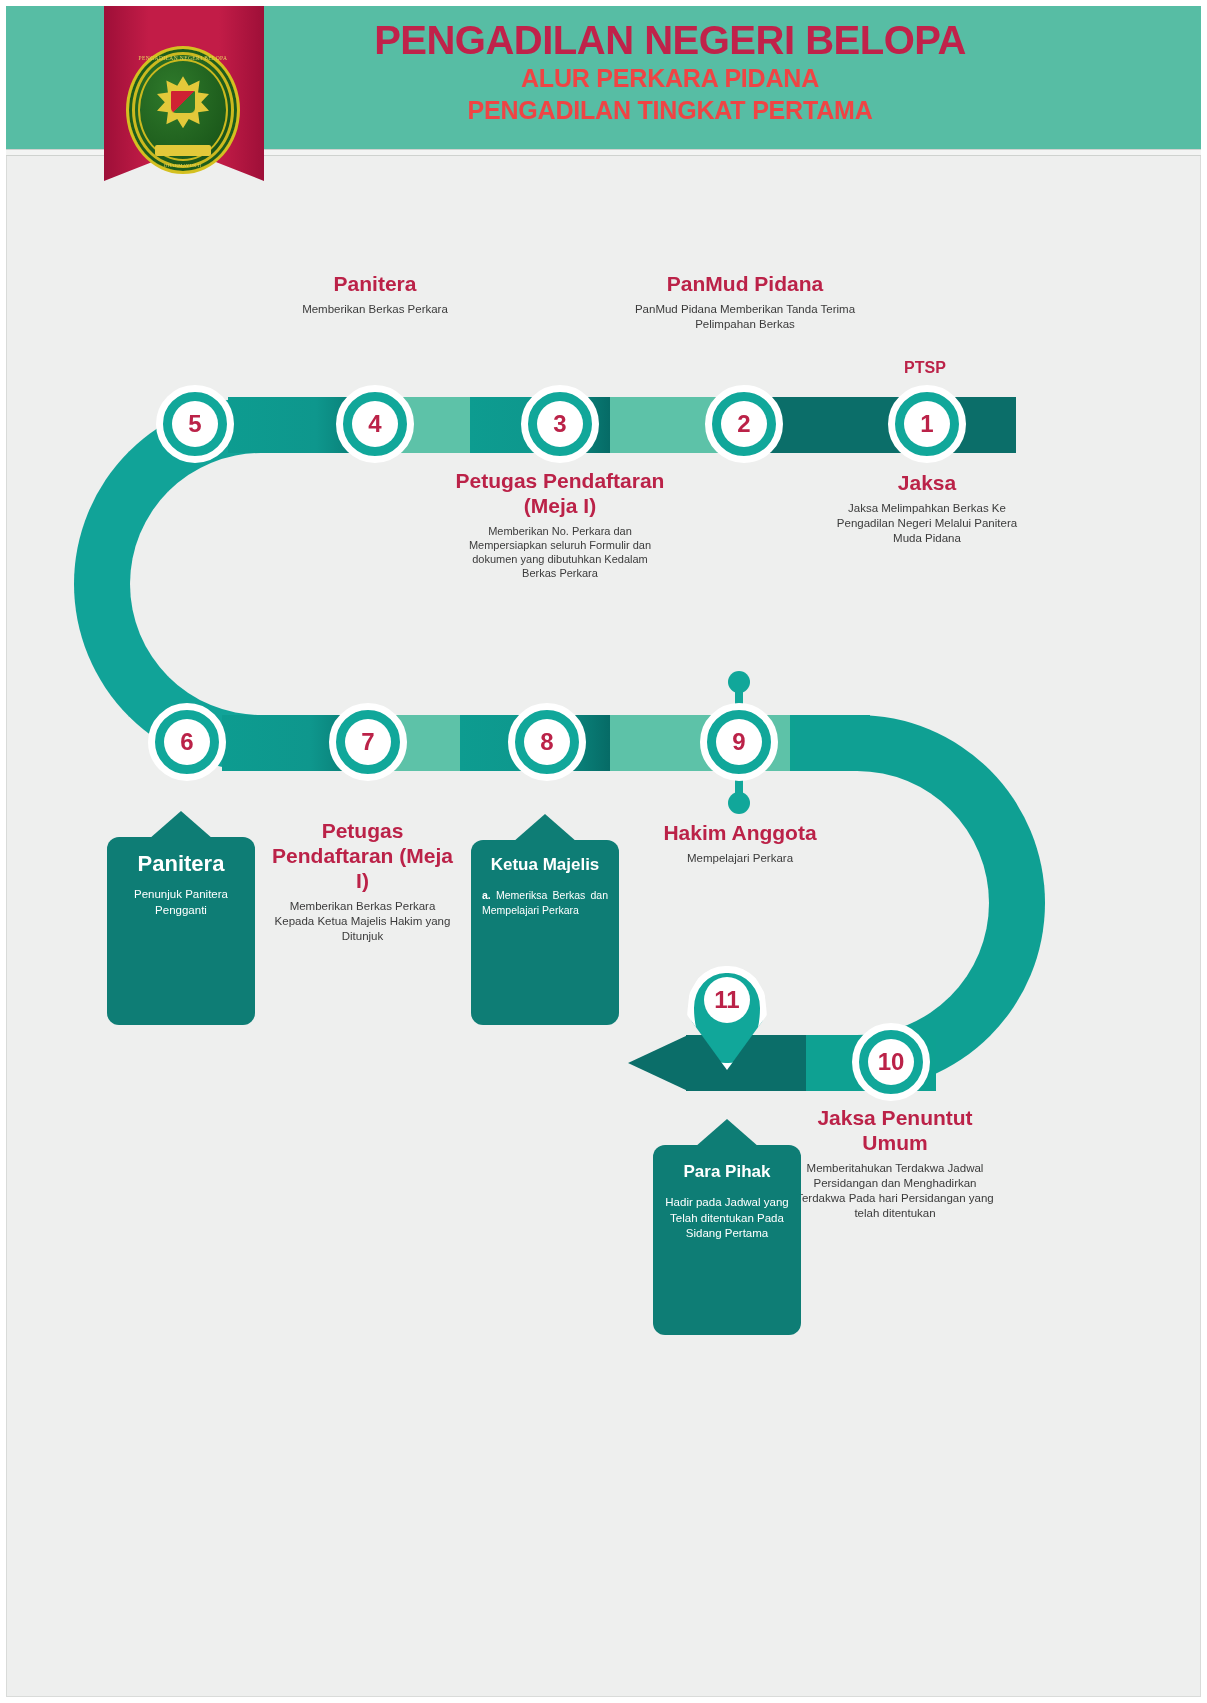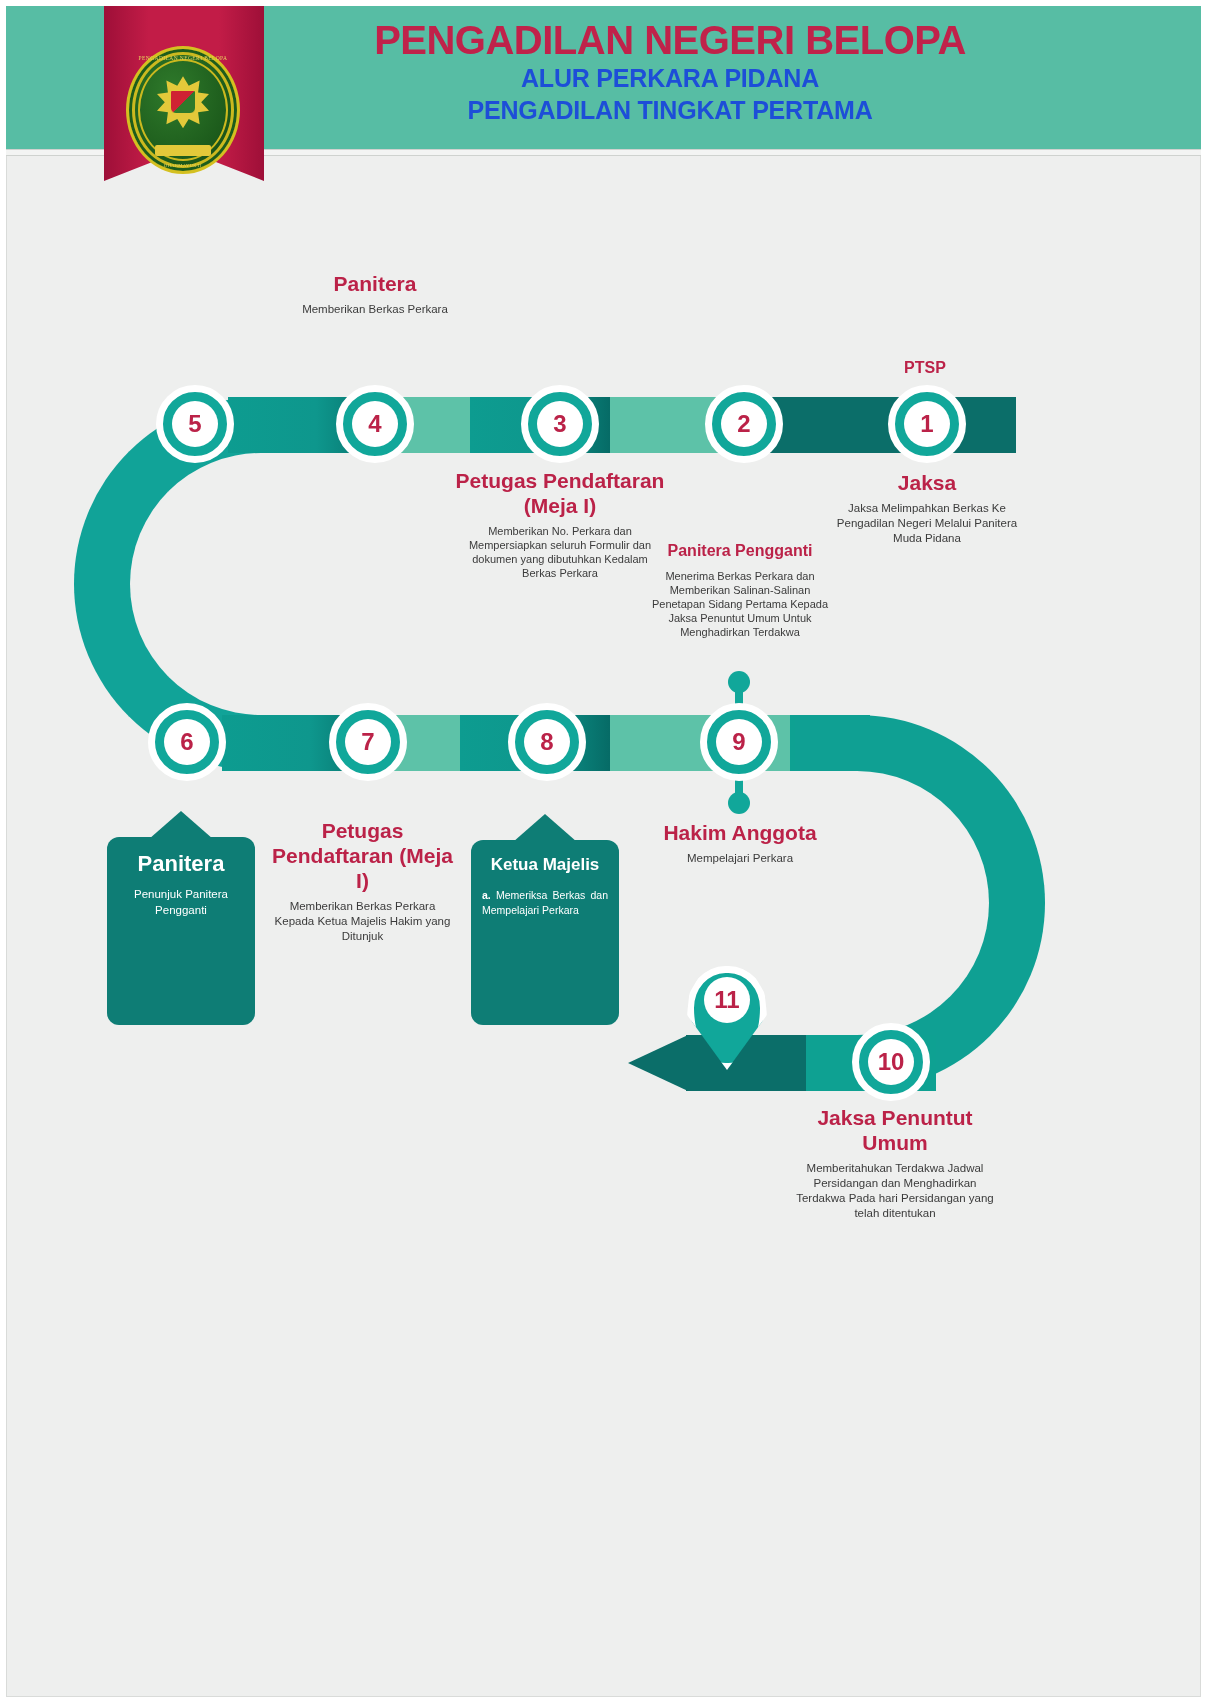--- a/index.html
+++ b/index.html
@@ -52,21 +52,21 @@
     font-size: 40px;
     font-weight: bold;
     color: #c0224a;
     letter-spacing: -0.5px;
     line-height: 44px;
     font-family: "Liberation Sans", sans-serif;
   }
   .title-sub1, .title-sub2 {
     font-size: 25px;
     font-weight: bold;
-    color: #1d4ed8;
+    color: #ef4444;
     line-height: 32px;
     letter-spacing: -0.2px;
   }
 
   
   .banner {
     position: absolute;
     left: 104px; top: 6px;
     width: 160px; height: 175px;
     background: linear-gradient(to right,#9e0f38 0%, #c21c47 28%, #c21c47 72%, #9e0f38 100%);
@@ -404,40 +404,40 @@
 
   <div class="step-node" style="left:852px;top:1023px;">
     <div class="inner">10</div>
   </div>
 
   <div class="lbl" style="left:255px;top:271px;width:240px;">
     <div class="role">Panitera</div>
     <div class="desc">Memberikan Berkas Perkara</div>
   </div>
 
+  <div class="lbl" style="left:620px;top:271px;width:250px;">
+    <div class="role">PanMud Pidana</div>
+    <div class="desc">PanMud Pidana Memberikan Tanda Terima Pelimpahan Berkas</div>
+  </div>
 
   <div class="lbl" style="left:860px;top:355px;width:130px;">
     <div class="role sm">PTSP</div>
   </div>
 
   <div class="lbl" style="left:827px;top:470px;width:200px;">
     <div class="role">Jaksa</div>
     <div class="desc">Jaksa Melimpahkan Berkas Ke Pengadilan Negeri Melalui Panitera Muda Pidana</div>
   </div>
 
 
   <div class="lbl" style="left:455px;top:468px;width:210px;">
     <div class="role">Petugas Pendaftaran (Meja I)</div>
     <div class="desc tiny">Memberikan No. Perkara dan Mempersiapkan seluruh Formulir dan dokumen yang dibutuhkan Kedalam Berkas Perkara</div>
   </div>
 
-  <div class="lbl" style="left:645px;top:538px;width:190px;">
-    <div class="role sm">Panitera Pengganti</div>
-    <div class="desc tiny">Menerima Berkas Perkara dan Memberikan Salinan-Salinan Penetapan Sidang Pertama Kepada Jaksa Penuntut Umum Untuk Menghadirkan Terdakwa</div>
-  </div>
 
   <div class="lbl" style="left:270px;top:818px;width:185px;">
     <div class="role">Petugas Pendaftaran (Meja I)</div>
     <div class="desc">Memberikan Berkas Perkara Kepada Ketua Majelis Hakim yang Ditunjuk</div>
   </div>
 
   <div class="lbl" style="left:640px;top:820px;width:200px;">
     <div class="role">Hakim Anggota</div>
     <div class="desc">Mempelajari Perkara</div>
   </div>
@@ -455,14 +455,18 @@
         <span>Memeriksa Berkas dan Mempelajari Perkara</span>
       </div>
     </div>
   </div>
 
   <div class="lbl" style="left:795px;top:1105px;width:200px;">
     <div class="role">Jaksa Penuntut Umum</div>
     <div class="desc">Memberitahukan Terdakwa Jadwal Persidangan dan Menghadirkan Terdakwa Pada hari Persidangan yang telah ditentukan</div>
   </div>
 
+  <div class="box" style="left:653px;top:1145px;width:148px;height:190px;">
+    <div class="btitle sm">Para Pihak</div>
+    <div class="bdesc">Hadir pada Jadwal yang Telah ditentukan Pada Sidang Pertama</div>
+  </div>
 
 </div>
 
 </body></html>

